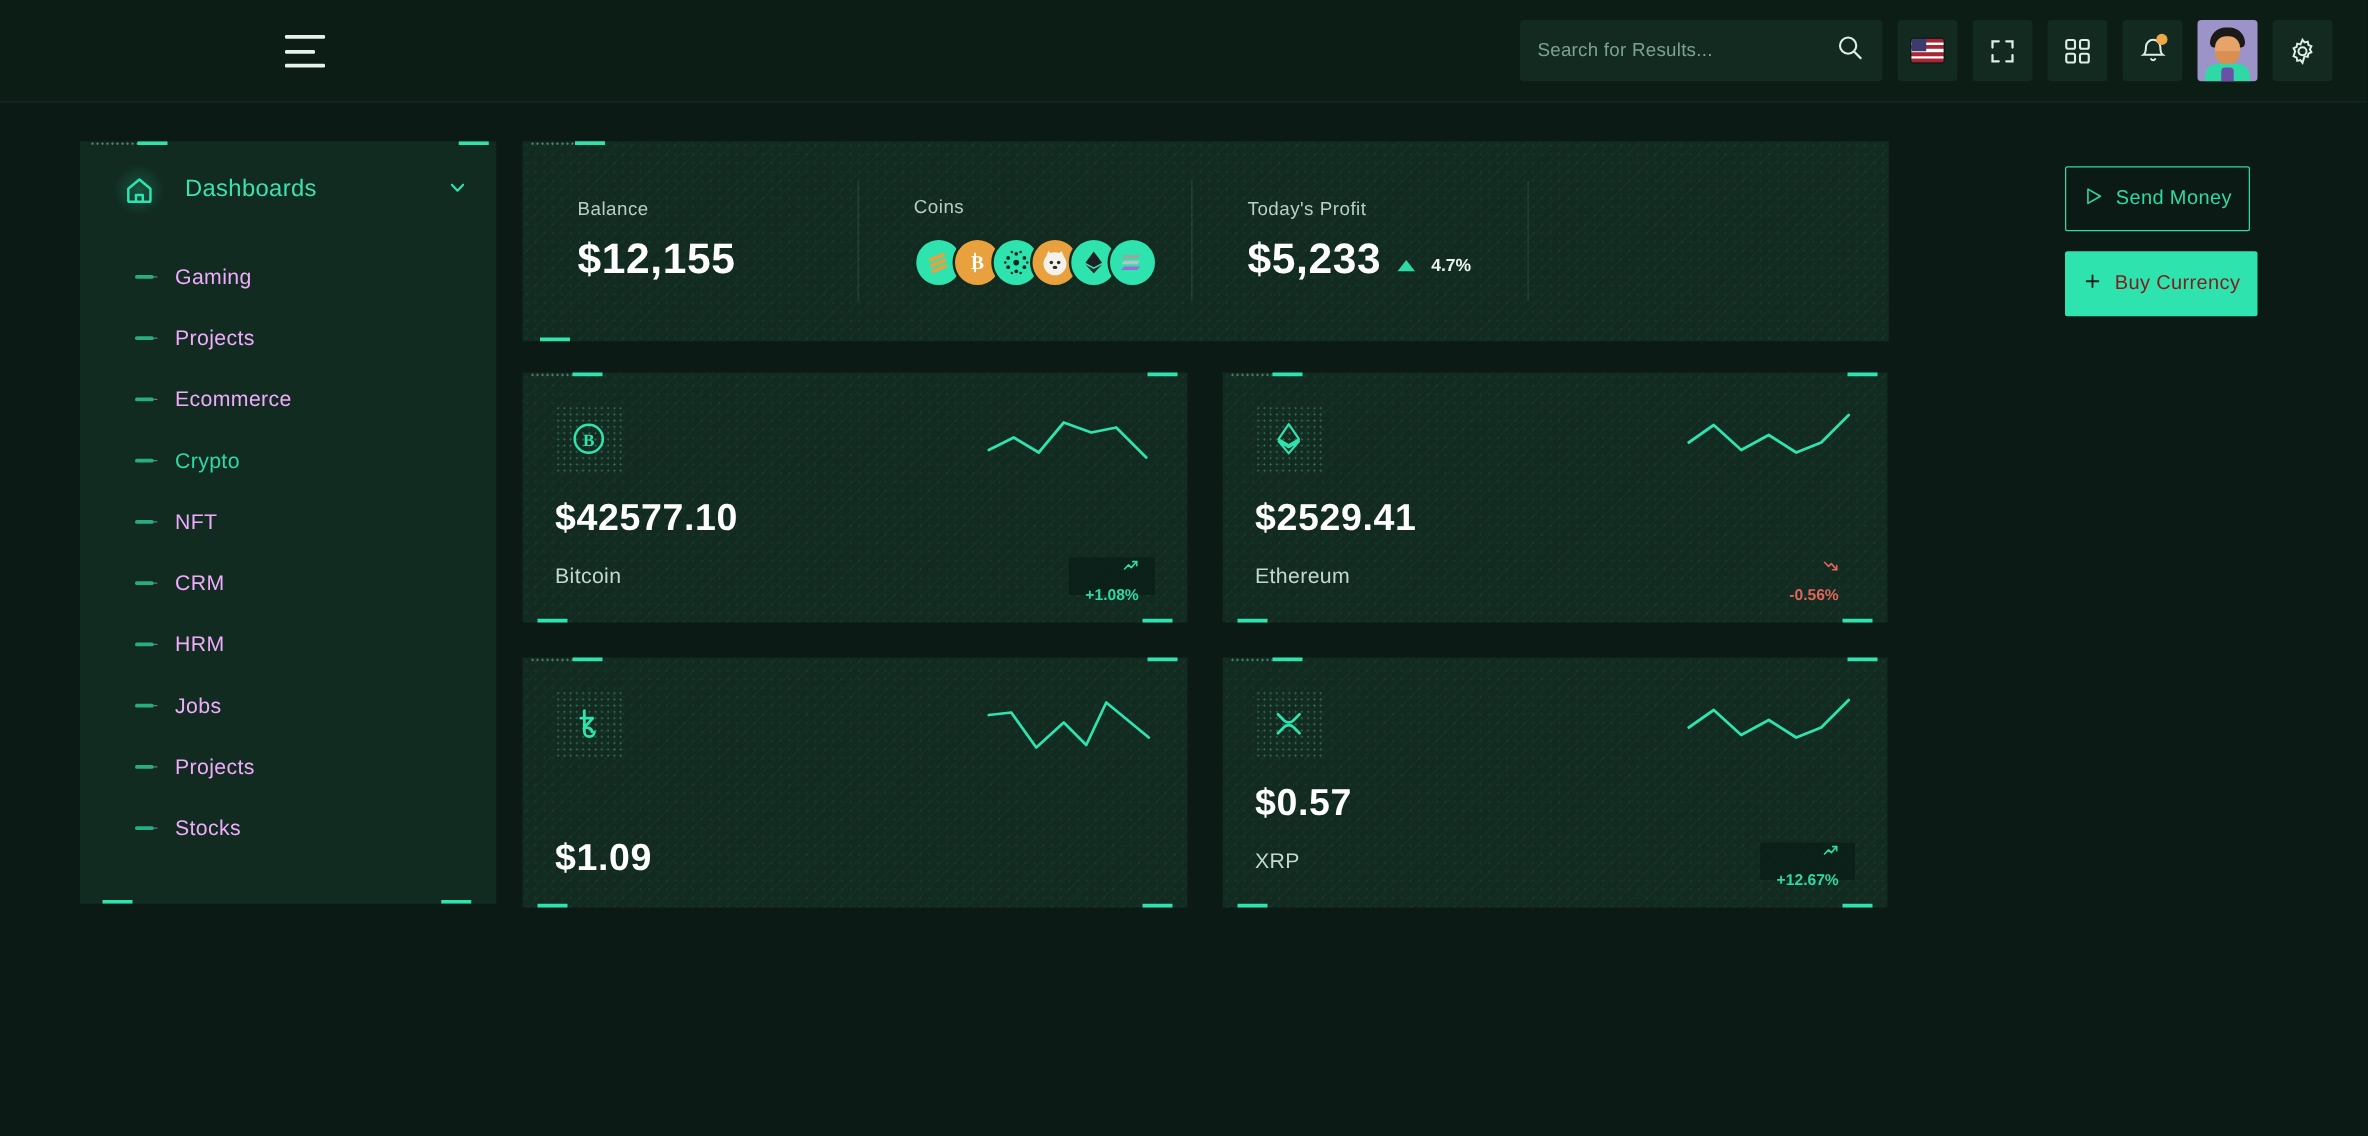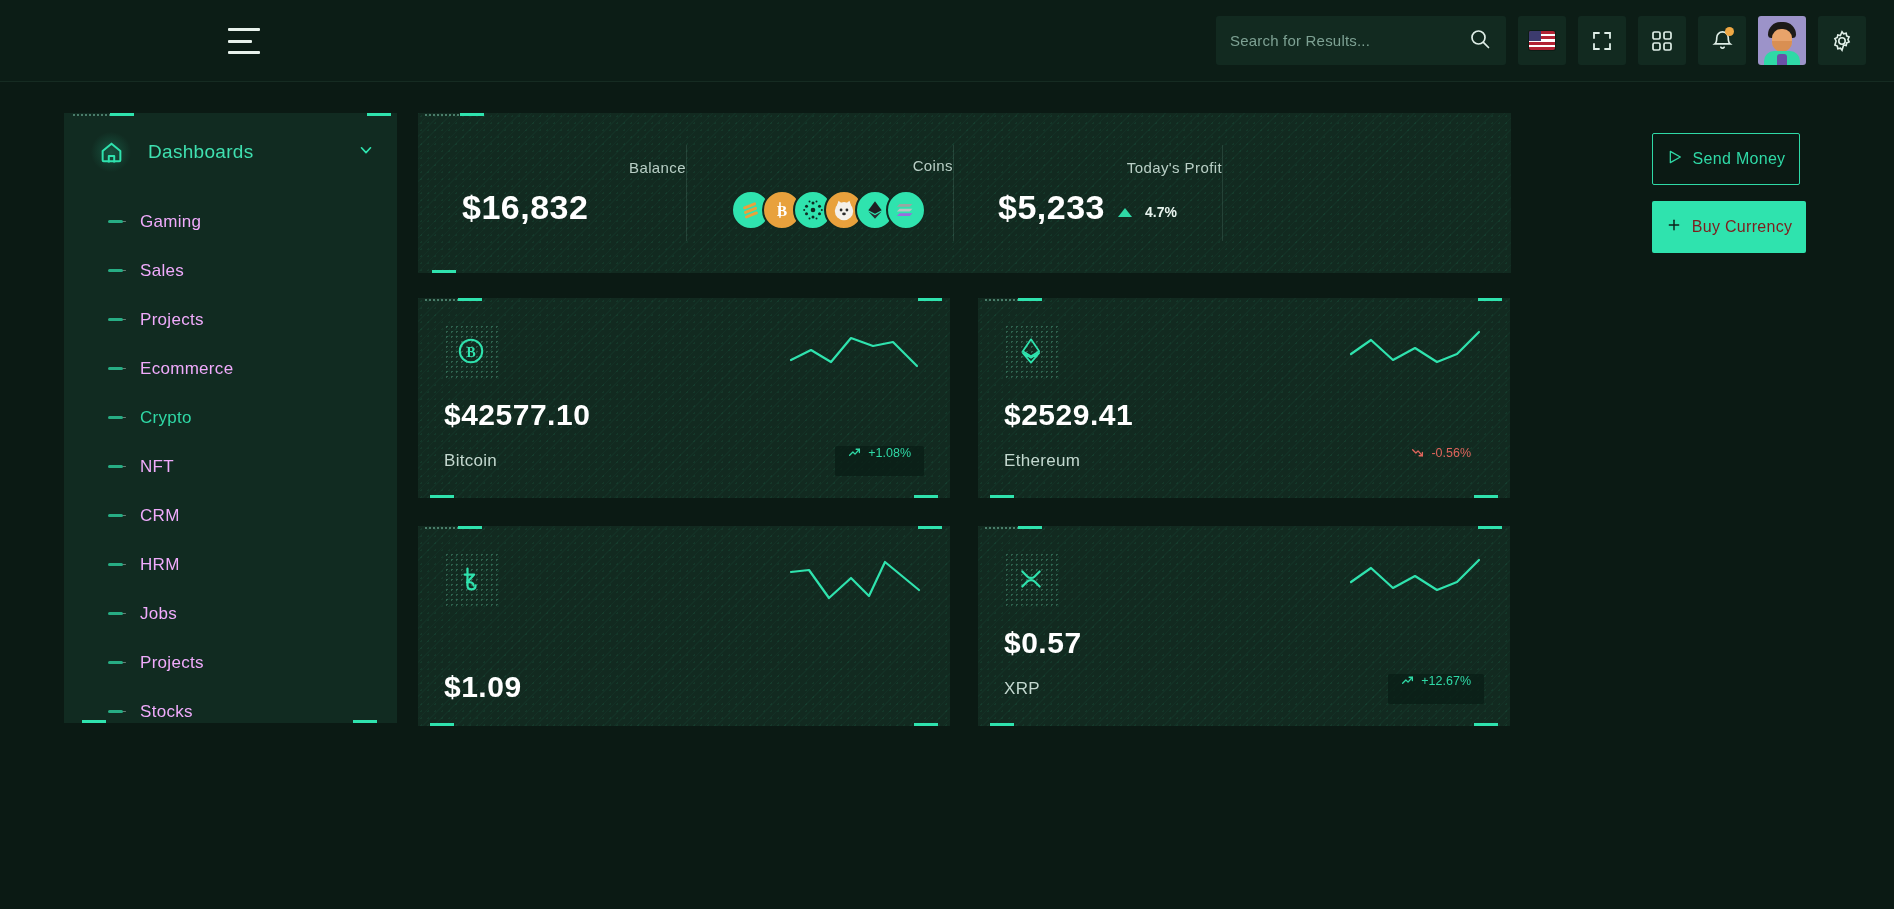--- a/index.html
+++ b/index.html
@@ -132,21 +132,21 @@
 
   
   .summary {
     width: 1093px; height: 160px; display: flex; align-items: center;
   }
   .sum-cell { position: relative; height: 100%; display: flex; flex-direction: column; justify-content: center; }
   .sum-cell.balance { width: 268px; padding-left: 44px; }
   .sum-cell.coins { width: 266px; padding-left: 44px; }
   .sum-cell.profit { width: 268px; padding-left: 44px; }
   .vdiv { width: 1px; height: 96px; background: rgba(130,180,160,.18); }
-  .sum-label { color: #b9cfc6; font-size: 15px; letter-spacing: .4px; margin-bottom: 12px; text-align: right; }
+  .sum-label { color: #b9cfc6; font-size: 15px; letter-spacing: .4px; margin-bottom: 12px; }
   .sum-value { color: #ffffff; font-size: 34px; font-weight: bold; letter-spacing: .5px; }
   .profit-row { display: flex; align-items: flex-end; gap: 13px; }
   .tri-up { width: 0; height: 0; border-left: 7px solid transparent; border-right: 7px solid transparent; border-bottom: 9px solid #2fd9a6; margin-bottom: 10px; }
   .profit-pct { color: #e9f4ef; font-size: 14px; font-weight: bold; margin-bottom: 7px; }
 
   .coin-stack { display: flex; align-items: center; margin-top: 4px; }
   .coin {
     width: 40px; height: 40px; border-radius: 50%;
     margin-left: -9px; position: relative; overflow: hidden;
     display: flex; align-items: center; justify-content: center;
@@ -179,23 +179,23 @@
     width: 54px; height: 54px; display: flex; align-items: center; justify-content: center;
     background-image: radial-gradient(rgba(110,220,180,0.30) 1px, transparent 1px);
     background-size: 5px 5px;
   }
   .spark { margin-top: 2px; }
   .ccard-bottom { position: absolute; left: 26px; right: 26px; bottom: 22px; }
   .c-price { color: #ffffff; font-size: 30px; font-weight: bold; letter-spacing: .5px; }
   .c-foot { display: flex; align-items: center; justify-content: space-between; margin-top: 14px; }
   .c-name { color: #c3d8cf; font-size: 17px; letter-spacing: .3px; }
   .badge {
-    display: flex; align-items: flex-start; gap: 7px; height: 30px; padding: 0 13px;
+    display: flex; align-items: flex-end; gap: 7px; height: 30px; padding: 0 13px;
     background: rgba(10,30,22,.75); border-radius: 2px;
-    font-size: 12.5px; font-weight: normal;
+    font-size: 12.5px; font-weight: bold; flex-direction: column;
   }
   .badge.up { color: #2fd9a6; }
   .badge.down { color: #e0655c; background: transparent; }
 </style>
 </head>
 <body>
 
 <div class="app">
 
   <div class="header">
@@ -305,24 +305,20 @@
       </span>
     </div>
 
     <div class="sb-list" id="sidebar-list">
         <div class="sb-item">
           <span class="sb-dash"></span>
           <span class="sb-label">Gaming</span>
         </div>
         <div class="sb-item">
           <span class="sb-dash"></span>
-          <span class="sb-label">Sales</span>
-        </div>
-        <div class="sb-item">
-          <span class="sb-dash"></span>
           <span class="sb-label">Projects</span>
         </div>
         <div class="sb-item">
           <span class="sb-dash"></span>
           <span class="sb-label">Ecommerce</span>
         </div>
         <div class="sb-item active">
           <span class="sb-dash"></span>
           <span class="sb-label">Crypto</span>
         </div>
@@ -355,21 +351,21 @@
 
   <div class="content">
 
     <div class="panel summary">
       <div class="corner-dots" style="left:6px; top:0; width:36px;"></div>
       <div class="corner-mark" style="left:42px; top:0;"></div>
       <div class="corner-mark" style="left:14px; bottom:0;"></div>
 
       <div class="sum-cell balance">
         <div class="sum-label">Balance</div>
-        <div class="sum-value">$16,832</div>
+        <div class="sum-value">$12,155</div>
       </div>
       <div class="vdiv"></div>
 
       <div class="sum-cell coins">
         <div class="sum-label">Coins</div>
         <div class="coin-stack" id="coin-stack">
             <div class="coin" style="background: rgb(47, 227, 174);">
               <svg width="22" height="22" viewBox="0 0 24 24">
                 <g fill="#e8a13c">
                   <rect x="3" y="6" width="15" height="3.2" rx="1.6" transform="rotate(-22 10 7.6)"></rect>

